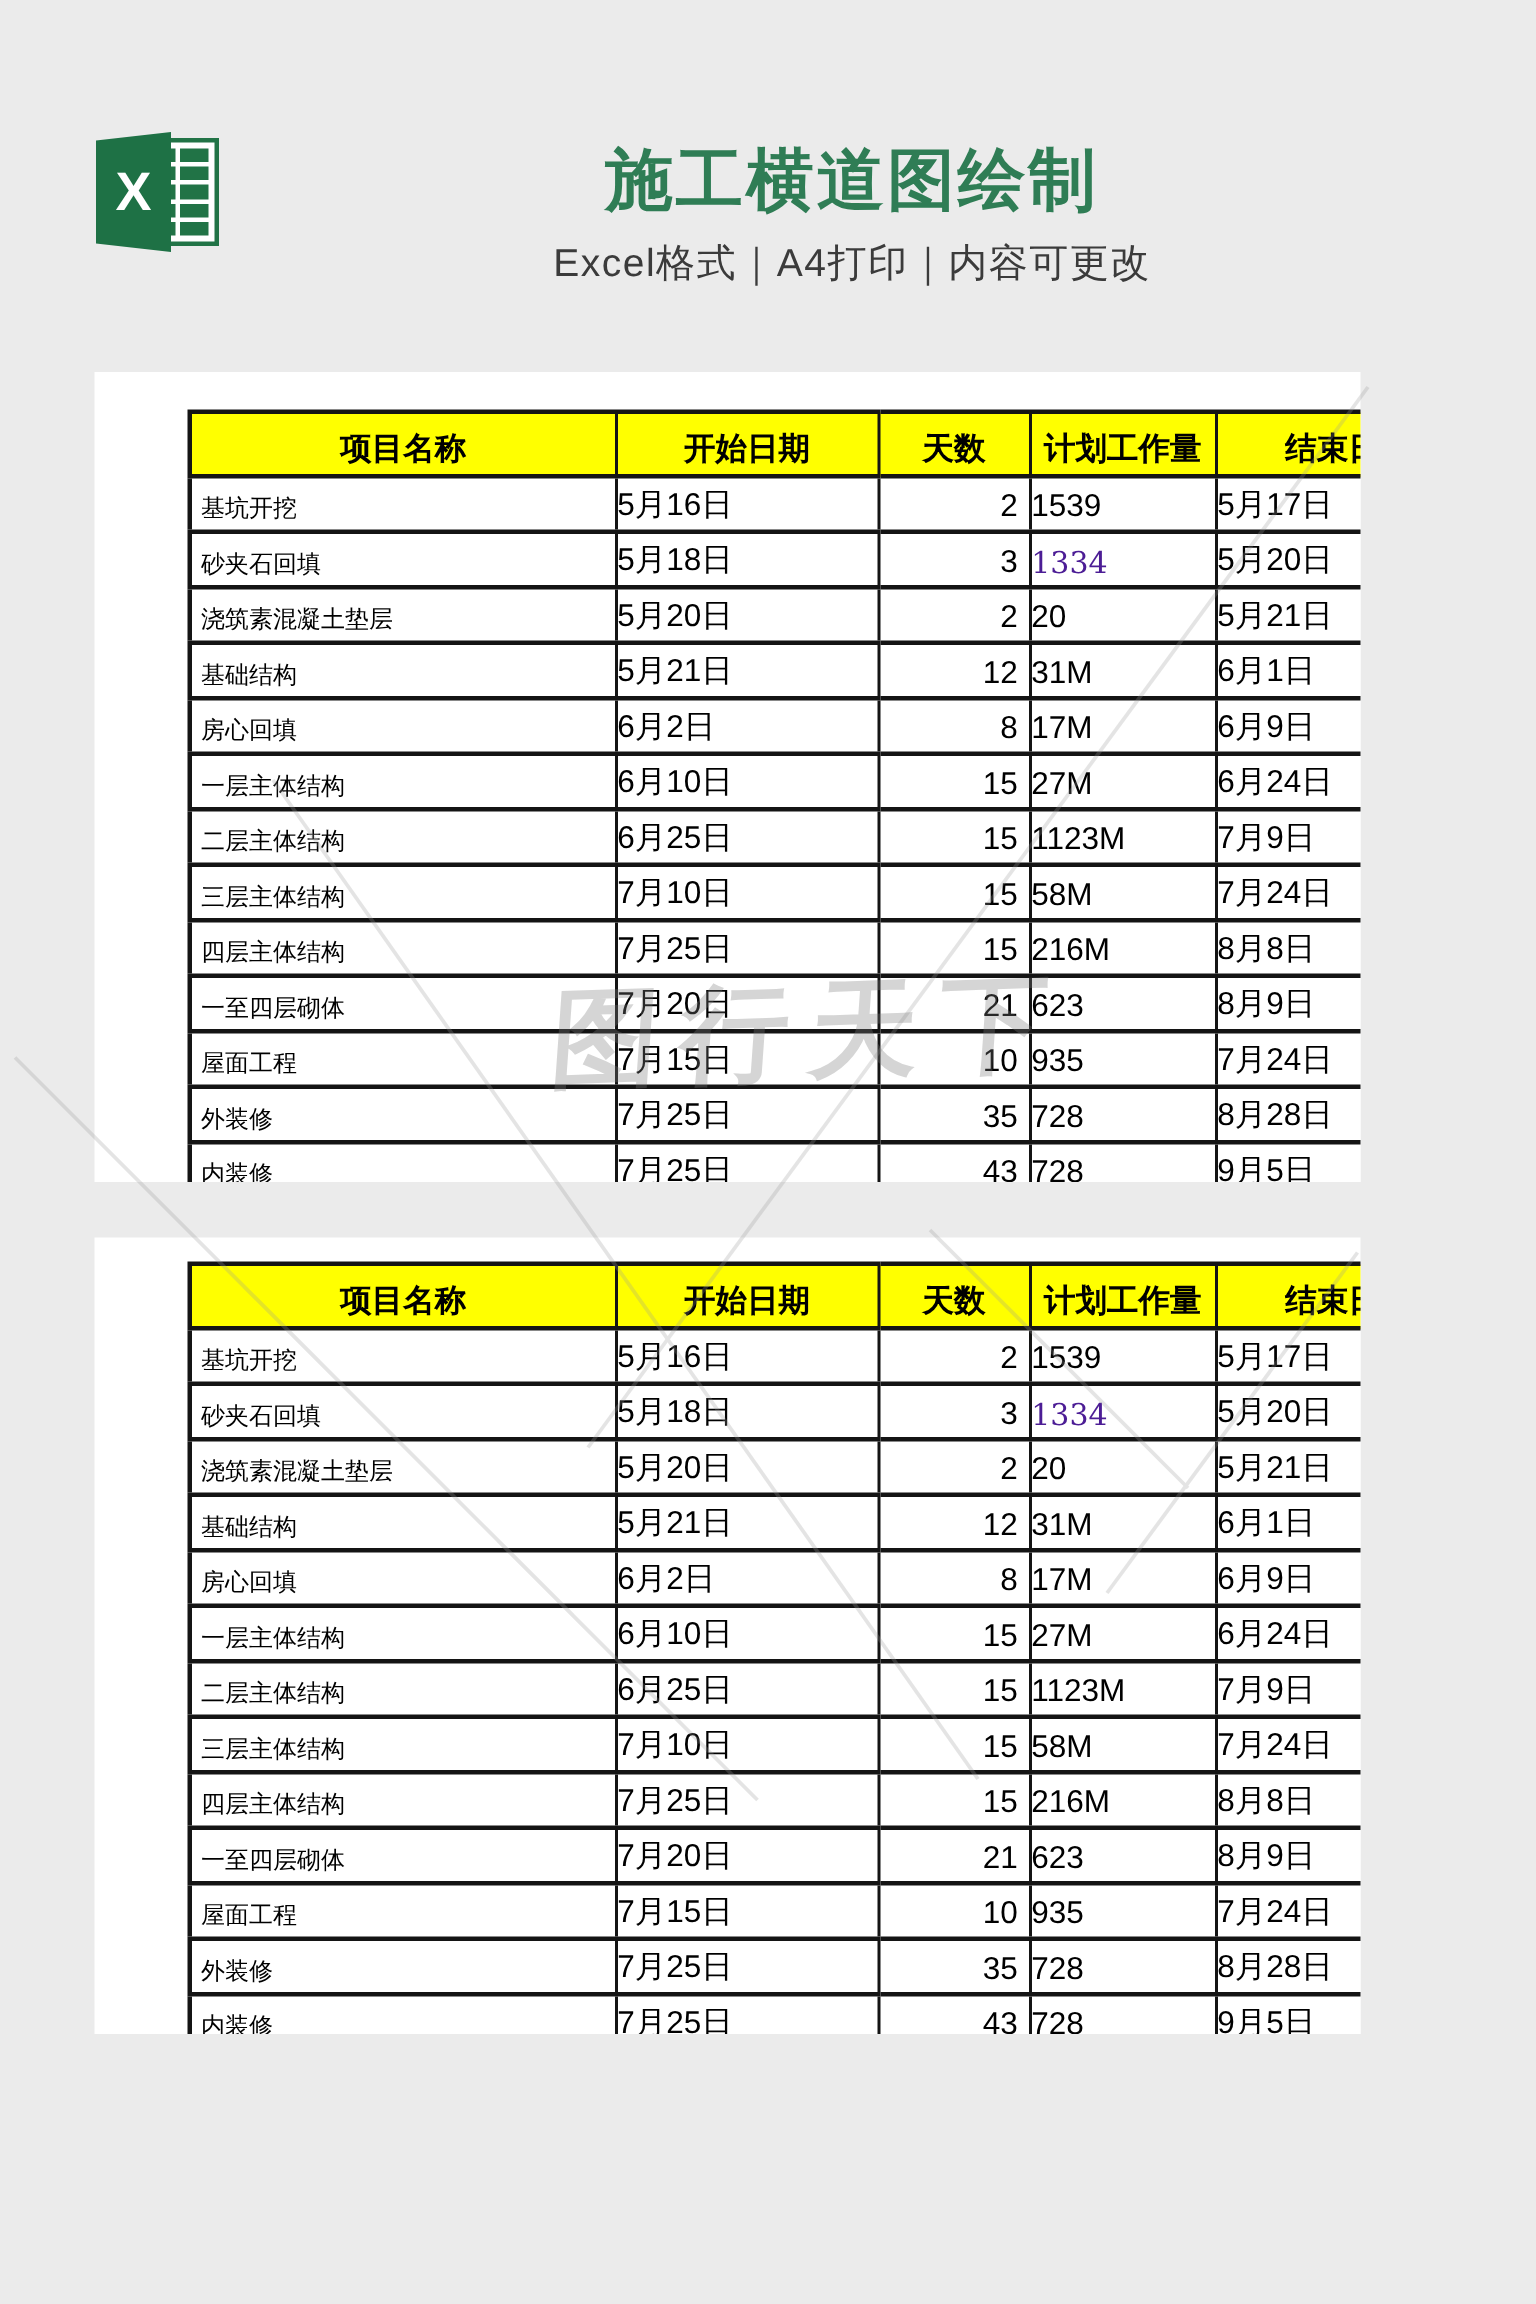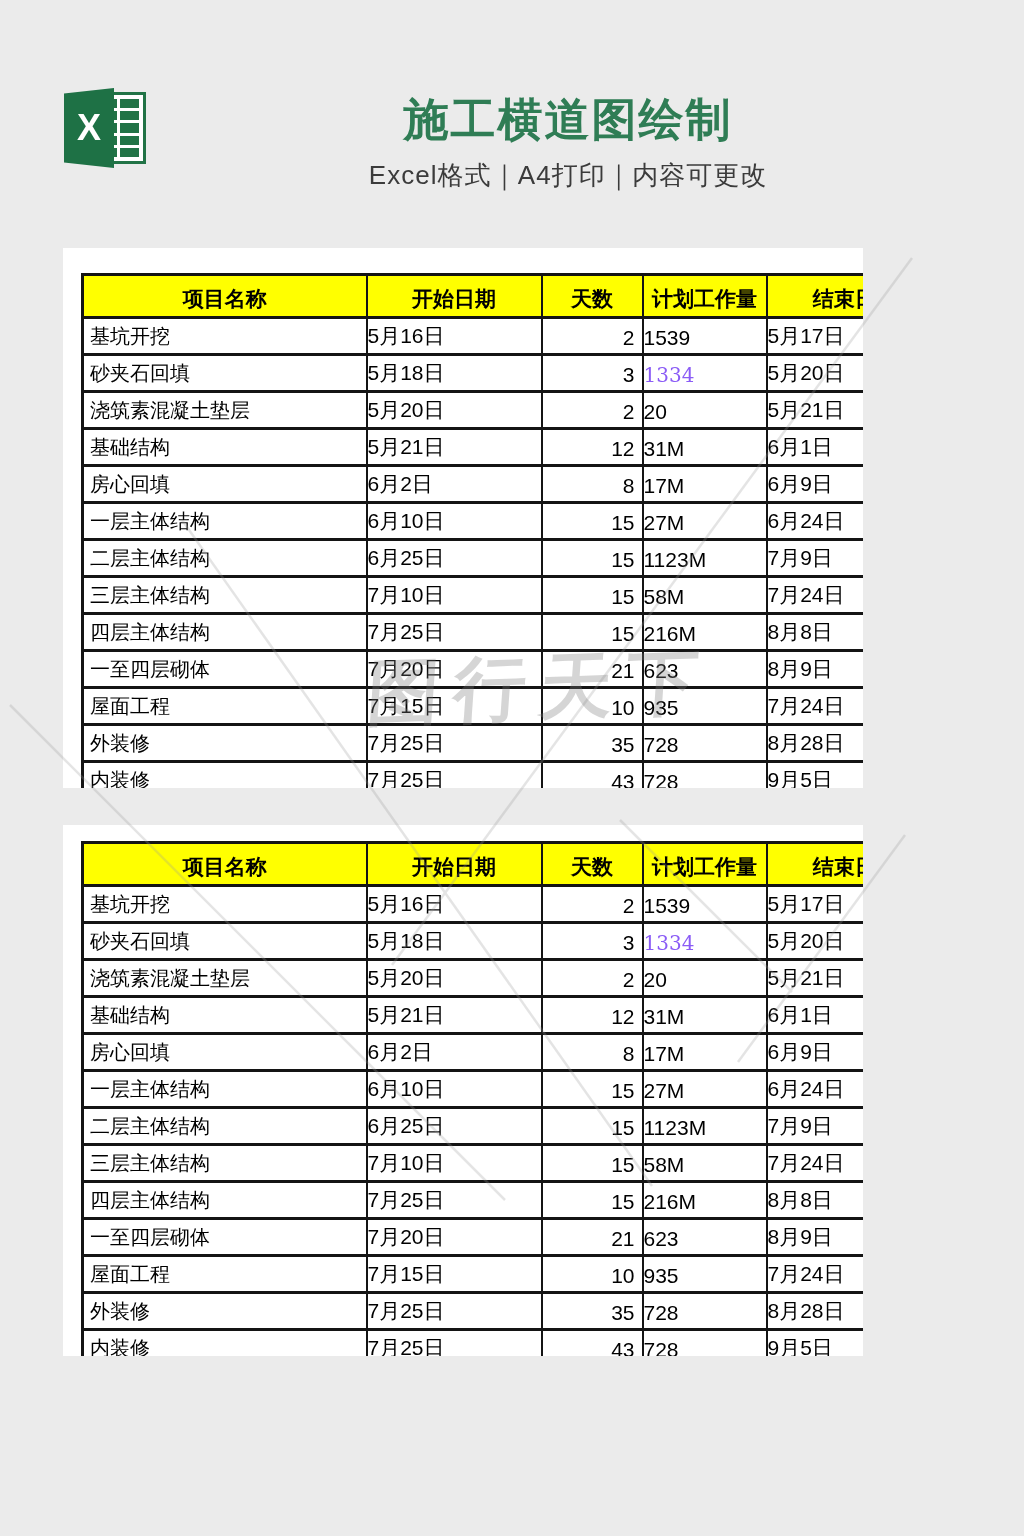--- a/index.html
+++ b/index.html
@@ -40,21 +40,21 @@
   .page-subtitle{
     position:absolute;top:158px;left:0;width:100%;margin:0;
     text-align:center;transform:translateX(56px);
     font-size:26px;font-weight:500;letter-spacing:1px;
     color:#3b3b3b;
   }
 
   
   .panel{
     position:absolute;left:63px;width:800px;background:#ffffff;
-    overflow:hidden;z-index:1;
+    overflow:hidden;z-index:1;padding-left:44px;
   }
   .panel-1{top:248px;height:540px;}
   .panel-2{top:825px;height:531px;}
   .panel-1 .table-host{padding:25px 0 0 18px;}
   .panel-2 .table-host{padding:16px 0 0 18px;}
 
   
   table.sheet{
     border-collapse:collapse;table-layout:fixed;width:861px;
     background:#fff;border:3px solid #141414;
@@ -69,29 +69,29 @@
     font-size:21px;font-weight:700;color:#000;padding:0 0 3px 0;
   }
   .sheet td{
     border-top:3px solid #141414;border-bottom:3px solid #141414;
     border-left:2px solid #141414;border-right:2px solid #141414;
     height:31px;vertical-align:bottom;
     font-size:21px;color:#000;padding:0 0 3px 0;
     white-space:nowrap;overflow:hidden;
   }
   .sheet td.c0{
-    text-align:left;padding-left:6px;font-size:20px;
+    text-align:left;padding-left:6px;font-size:16px;
     font-family:"DejaVu Serif","Liberation Serif",serif;
   }
   .sheet td.c1,.sheet td.c4{text-align:left;padding-right:9px;}
   .sheet td.c2{text-align:right;padding-right:7px;}
   .sheet td.c3{text-align:left;padding-right:7px;}
   .sheet td.serif-val{
     font-family:"DejaVu Serif","Liberation Serif",serif;
-    font-size:20px;font-weight:400;color:#8b5cf6;
+    font-size:20px;font-weight:400;color:#4c1d95;
   }
 
   
   .wm-lines{position:absolute;inset:0;z-index:3;pointer-events:none;}
   .wm-text{
     position:absolute;left:368px;top:640px;z-index:4;pointer-events:none;
     font-size:72px;font-weight:700;letter-spacing:14px;
     color:rgba(125,125,125,0.32);
     transform:skewX(-6deg) rotate(-2deg);
     white-space:nowrap;

